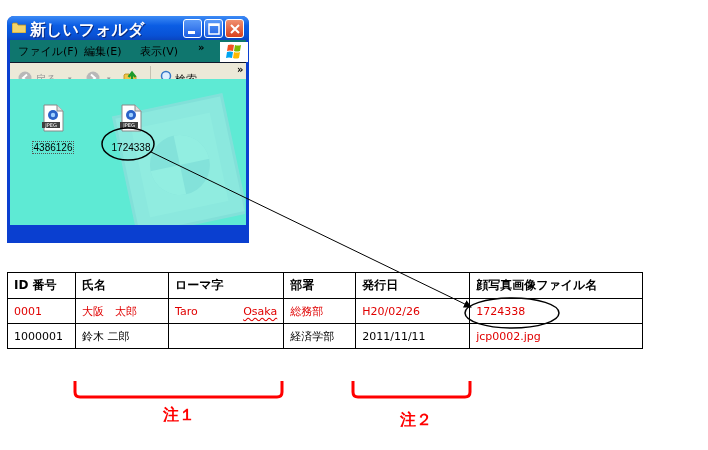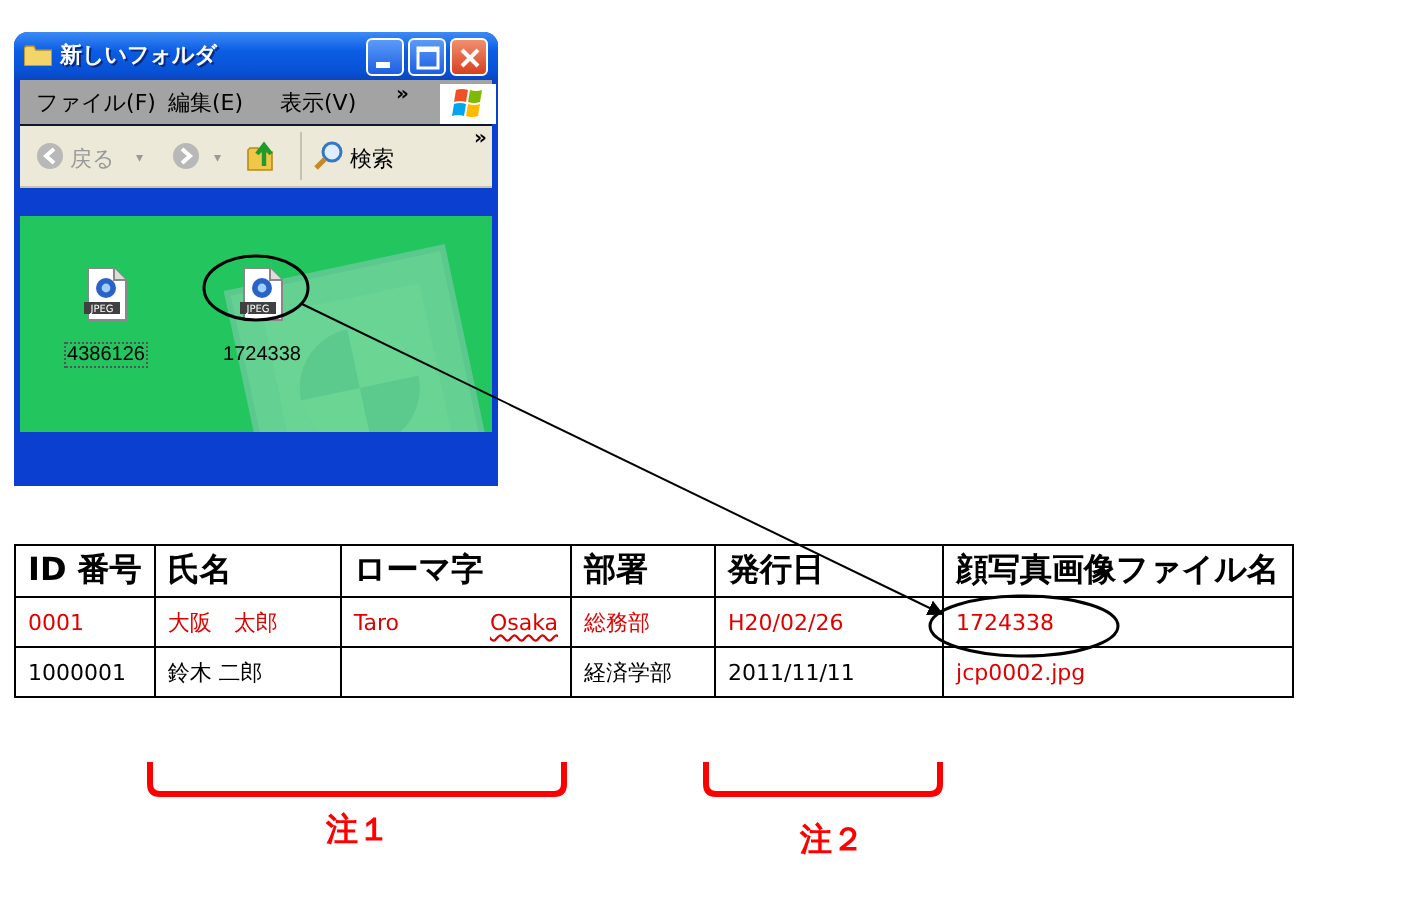--- a/index.html
+++ b/index.html
@@ -6,49 +6,49 @@
   body { width:708px; height:450px; background:#ffffff; position:relative; overflow:hidden;
          font-family:"DejaVu Sans", sans-serif; }
 
   
   .win { position:absolute; left:7px; top:16px; width:242px; height:227px;
          background:#0a3fd0; border-radius:7px 7px 0 0; }
   .titlebar { position:absolute; left:0; top:0; width:242px; height:24px;
               background:linear-gradient(#3d8bf5,#0b5de4 40%,#0852d6 80%,#0a45c0);
               border-radius:7px 7px 0 0; }
   .title-folder { position:absolute; left:5px; top:6px; width:14px; height:11px; }
-  .title-text { position:absolute; left:23px; top:4px; color:#fff; font-size:11px; font-weight:bold;
+  .title-text { position:absolute; left:23px; top:4px; color:#fff; font-size:16px; font-weight:bold;
                 text-shadow:1px 1px 0 #0a2a80; white-space:nowrap; }
   .tbtn { position:absolute; top:3px; width:19px; height:19px; border:1px solid #fff; border-radius:3px;
           box-sizing:border-box; background:linear-gradient(#5b9af8,#1d5fe3); }
   .tbtn.min { left:176px; } .tbtn.max { left:197px; } .tbtn.close { left:218px; background:linear-gradient(#f09070,#d8401e); }
   .tbtn svg { position:absolute; left:0; top:0; }
 
-  .menubar { position:absolute; left:3px; top:24px; width:236px; height:22px; background:#a3a3a3;
+  .menubar { position:absolute; left:3px; top:24px; width:236px; height:22px; background:#0f766e;
              border-bottom:5px solid #0f172a; }
   .menu-item { position:absolute; top:4px; font-size:11px; color:#000; white-space:nowrap; }
   .chev { position:absolute; font-size:10px; font-weight:bold; color:#000; letter-spacing:-2px; }
   .winlogo { position:absolute; left:210px; top:2px; width:28px; height:20px; background:#fff; }
 
   .toolbar { position:absolute; left:3px; top:47px; width:236px; height:30px; background:#ece9d8;
              border-bottom:1px solid #c8c4b0; }
   .tb-lbl { position:absolute; top:9px; font-size:11px; white-space:nowrap; }
   .tb-sep { position:absolute; left:140px; top:3px; width:1px; height:24px; background:#c5c2b2; }
 
-  .content { position:absolute; left:3px; top:92px; width:236px; height:108px; background:#22c55e; overflow:hidden; }
+  .content { position:absolute; left:3px; top:63px; width:236px; height:146px; background:#5eead4; overflow:hidden; }
   .watermark { position:absolute; left:95px; top:12px; width:140px; height:150px; }
   .file { position:absolute; width:60px; text-align:center; }
   .file-label { display:inline-block; font-size:10px; color:#000; padding:0 1px; font-family:"Liberation Sans", sans-serif; }
   .file-label.sel { border:1px dotted #555; }
 
   
   table.reg { position:absolute; left:7px; top:272px; border-collapse:collapse; font-size:11px;
               font-family:"DejaVu Sans", sans-serif; }
   table.reg td, table.reg th { border:1px solid #000; height:24px; padding:0 6px; text-align:left; white-space:nowrap; }
-  table.reg th { font-weight:bold; font-size:16px; height:25px; }
+  table.reg th { font-weight:bold; font-size:12px; height:25px; }
   .red { color:#e00000; }
   .squiggle { text-decoration:underline wavy #e00000; text-underline-offset:2px;margin-left:42px; }
 
   
   .note { position:absolute; font-size:16px; font-weight:bold; color:#f00; white-space:nowrap; }
   svg.overlay { position:absolute; left:0; top:0; }
 </style>
 </head>
 <body>
 

